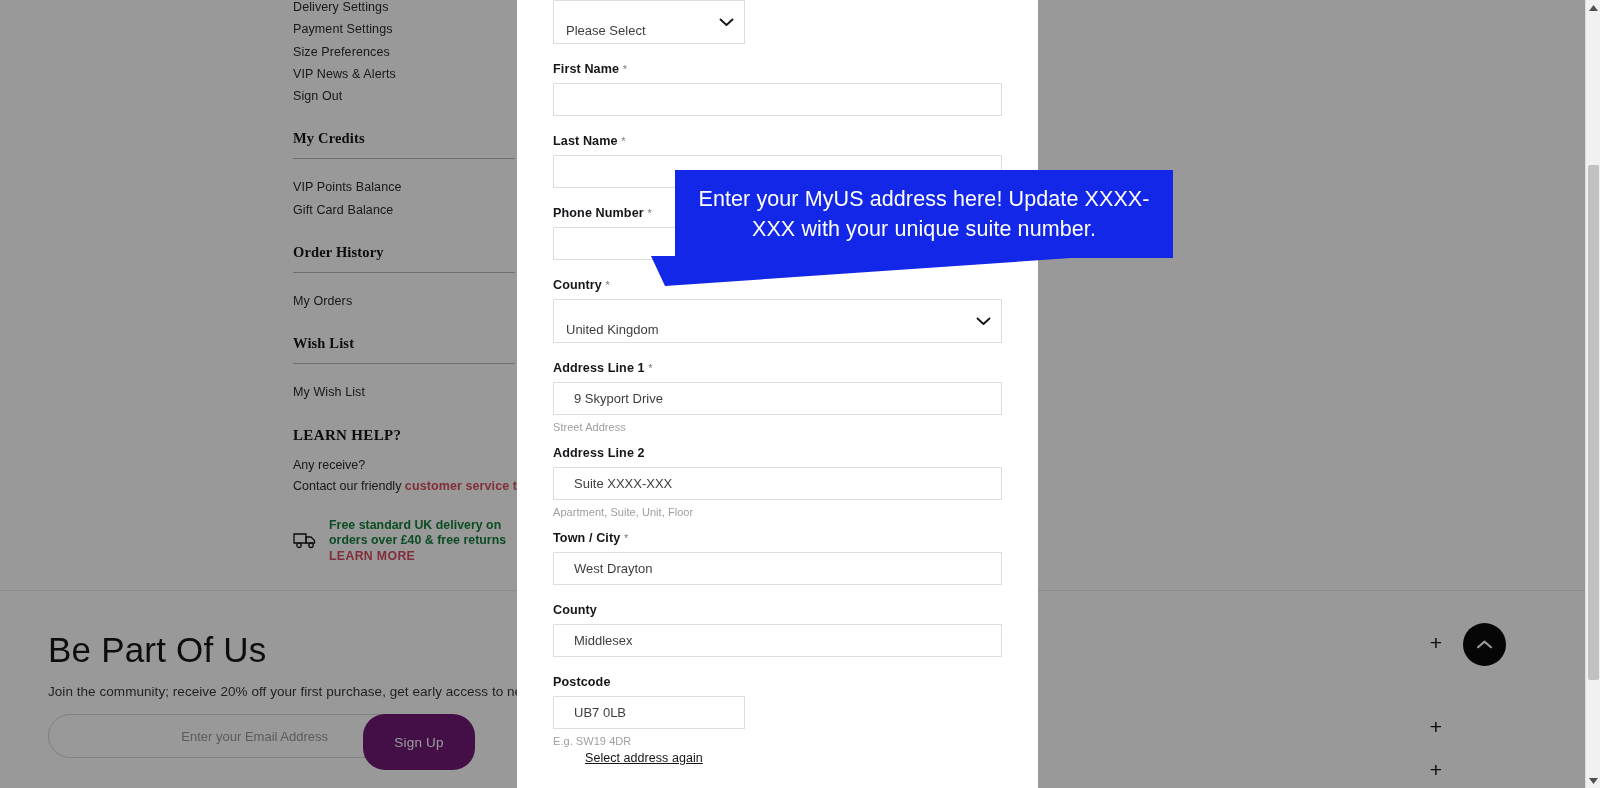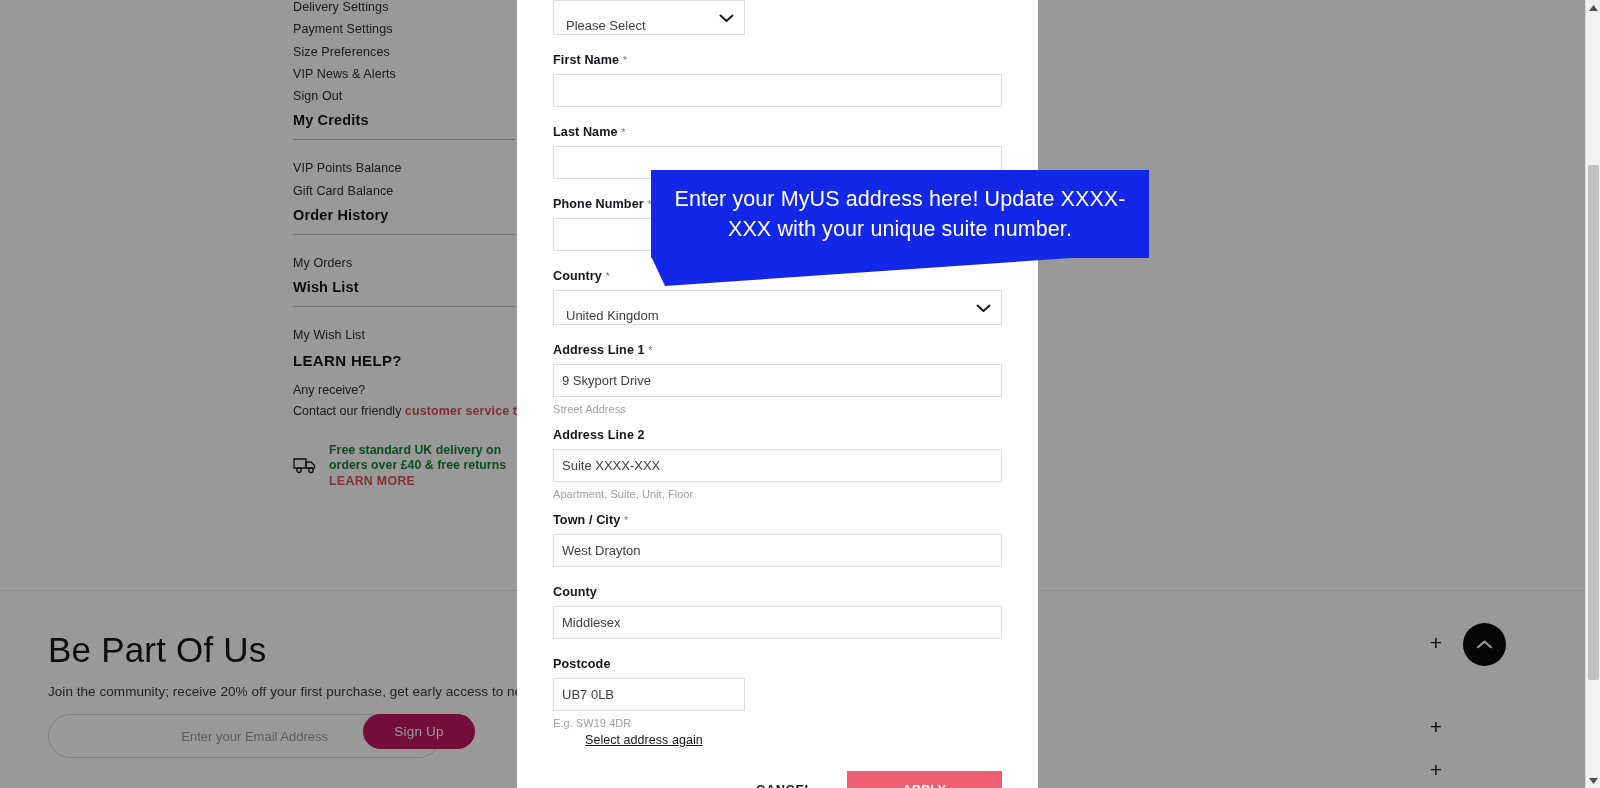--- a/index.html
+++ b/index.html
@@ -37,21 +37,21 @@
     font-weight: bold;
     color: #16161a;
     letter-spacing: .15px;
     white-space: nowrap;
   }
   .nav-rule {
     height: 1px;
     background: #b7b7b7;
     margin-top: 11px;
   }
-  .gap-head { margin-top: 5px; }
+  .gap-head { margin-top: 23px; font-family: Liberation Serif, serif; }
   .gap-after-rule { margin-top: 17px; }
 
   .help-q {
     font-size: 12.5px; color: #2c2c2c; line-height: 21px;
     white-space: nowrap;
   }
   .help-link {
     color: #d94f63; font-weight: bold; text-decoration: none;
     letter-spacing: .1px;
   }
@@ -100,23 +100,23 @@
     border: 1px solid #d6d6d6; border-radius: 22px;
     background: #fff; outline: none;
     font-family: "Liberation Sans", sans-serif;
     font-size: 13px; color: #16161a;
     padding: 0 112px 0 22px;
     text-align: right;
   }
   .signup-input::placeholder { color: #9a9a9a; }
   .signup-btn {
     position: absolute; right: -34px; top: 0;
-    width: 112px; height: 35px;
+    width: 112px; height: 56px;
     border: none; border-radius: 22px;
-    background: #be185d; color: #fff;
+    background: #701a75; color: #fff;
     font-family: "Liberation Sans", sans-serif;
     font-size: 13.5px; letter-spacing: .2px;
     cursor: pointer;
   }
 
   
   .plus {
     position: absolute; right: 158px;
     font-size: 21px; color: #16161a; line-height: 1;
     font-family: "Liberation Sans", sans-serif;
@@ -151,32 +151,32 @@
     display: block;
     font-size: 12.6px; font-weight: bold; color: #16161a;
     letter-spacing: .1px; margin-bottom: 7px;
   }
   .req { color: #7a7a7a; font-weight: normal; font-size: 11px; }
   .inp {
     display: block; width: 100%; height: 33px;
     border: 1px solid #dddddd; background: #fff;
     font-family: "Liberation Sans", sans-serif;
     font-size: 13px; color: #3e3e3e;
-    padding: 0 8px; outline: none;
+    padding: 0 20px; outline: none;
   }
   .inp::placeholder { color: #3e3e3e; }
   .inp.short { width: 192px; }
   .hint {
     display: block; font-size: 11px; color: #9e9e9e;
     margin-top: 6px; letter-spacing: .05px;
   }
   .sel-wrap { position: relative; width: 192px; }
   .sel-wrap.full { width: 100%; }
   .sel {
-    display: block; width: 100%; height: 35px;
+    display: block; width: 100%; height: 44px;
     border: 1px solid #dddddd; background: #fff;
     font-family: "Liberation Sans", sans-serif;
     font-size: 13px; color: #3e3e3e;
     padding: 16px 34px 0 12px;
     appearance: none; -webkit-appearance: none;
     outline: none; cursor: pointer;
   }
   .chev {
     position: absolute; right: 11px; top: 50%;
     transform: translateY(-50%); pointer-events: none;
@@ -204,21 +204,21 @@
     width: 155px; height: 36px;
     background: #ef5f74; border: none; cursor: pointer;
     font-family: "Liberation Sans", sans-serif;
     font-size: 12.8px; font-weight: bold; color: #ffffff;
     letter-spacing: .6px;
   }
 
   
   #callout {
     position: absolute;
-    left: 651px; top: 170px;
+    left: 675px; top: 170px;
     width: 498px; height: 88px;
     background: #1227e8;
     display: flex; align-items: center; justify-content: center;
     padding: 0 22px;
   }
   #callout-text {
     color: #ffffff; font-size: 21.5px; line-height: 30px;
     text-align: center; letter-spacing: .1px;
   }
   #callout-tail {

